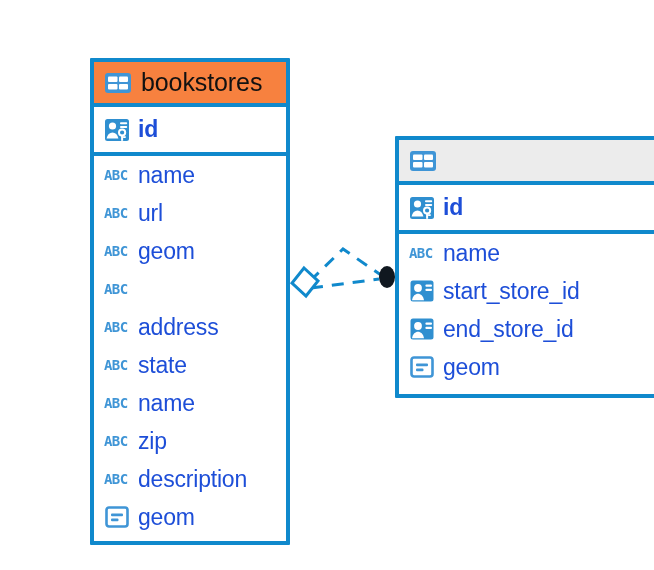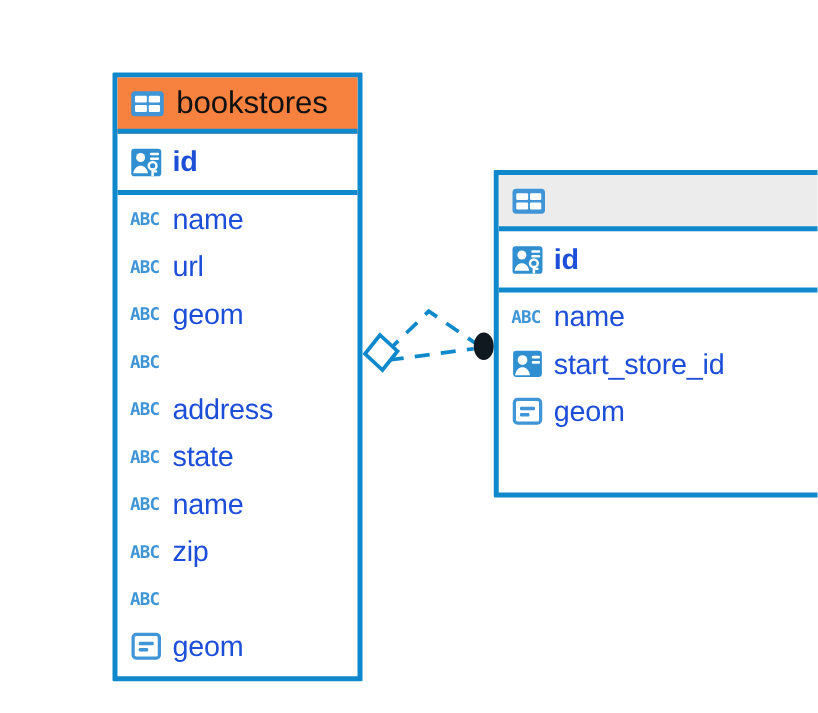--- a/index.html
+++ b/index.html
@@ -196,20 +196,21 @@
         <svg class="ficon abc" viewBox="0 0 26 16">
           <text x="0" y="13" font-family="'DejaVu Sans Mono', monospace" font-size="14" font-weight="bold" fill="#3f95d6" letter-spacing="-0.6">ABC</text>
         </svg>
         <span class="field-label">zip</span>
       </div>
 
       <div class="field-row">
         <svg class="ficon abc" viewBox="0 0 26 16">
           <text x="0" y="13" font-family="'DejaVu Sans Mono', monospace" font-size="14" font-weight="bold" fill="#3f95d6" letter-spacing="-0.6">ABC</text>
         </svg>
+        <span class="field-label">description</span>
       </div>
 
       <div class="field-row">
         <svg class="ficon" viewBox="0 0 26 26">
           <rect x="2.5" y="3.5" width="21" height="19" rx="2.5" fill="#ffffff" stroke="#3f95d6" stroke-width="2.6"></rect>
           <rect x="7" y="9.4" width="12" height="2.8" rx="1" fill="#3f95d6"></rect>
           <rect x="7" y="14.4" width="7.5" height="2.8" rx="1" fill="#3f95d6"></rect>
         </svg>
         <span class="field-label">geom</span>
       </div>
@@ -258,20 +259,30 @@
         <svg class="ficon" viewBox="0 0 26 26">
           <rect x="1.5" y="2.5" width="23" height="21" rx="2.5" fill="#2f8fd0"></rect>
           <circle cx="9" cy="10" r="3.9" fill="#ffffff"></circle>
           <path d="M3 22.2 c0.8-4.3 3.3-6.4 6-6.4 s5.2 2.1 6 6.4 z" fill="#ffffff"></path>
           <rect x="16.4" y="6.6" width="6.6" height="2.2" rx="1" fill="#ffffff"></rect>
           <rect x="16.4" y="10.8" width="6.6" height="2.2" rx="1" fill="#ffffff"></rect>
         </svg>
         <span class="field-label">start_store_id</span>
       </div>
 
+      <div class="field-row">
+        <svg class="ficon" viewBox="0 0 26 26">
+          <rect x="1.5" y="2.5" width="23" height="21" rx="2.5" fill="#2f8fd0"></rect>
+          <circle cx="9" cy="10" r="3.9" fill="#ffffff"></circle>
+          <path d="M3 22.2 c0.8-4.3 3.3-6.4 6-6.4 s5.2 2.1 6 6.4 z" fill="#ffffff"></path>
+          <rect x="16.4" y="6.6" width="6.6" height="2.2" rx="1" fill="#ffffff"></rect>
+          <rect x="16.4" y="10.8" width="6.6" height="2.2" rx="1" fill="#ffffff"></rect>
+        </svg>
+        <span class="field-label">end_store_id</span>
+      </div>
 
       <div class="field-row">
         <svg class="ficon" viewBox="0 0 26 26">
           <rect x="2.5" y="3.5" width="21" height="19" rx="2.5" fill="#ffffff" stroke="#3f95d6" stroke-width="2.6"></rect>
           <rect x="7" y="9.4" width="12" height="2.8" rx="1" fill="#3f95d6"></rect>
           <rect x="7" y="14.4" width="7.5" height="2.8" rx="1" fill="#3f95d6"></rect>
         </svg>
         <span class="field-label">geom</span>
       </div>
 

